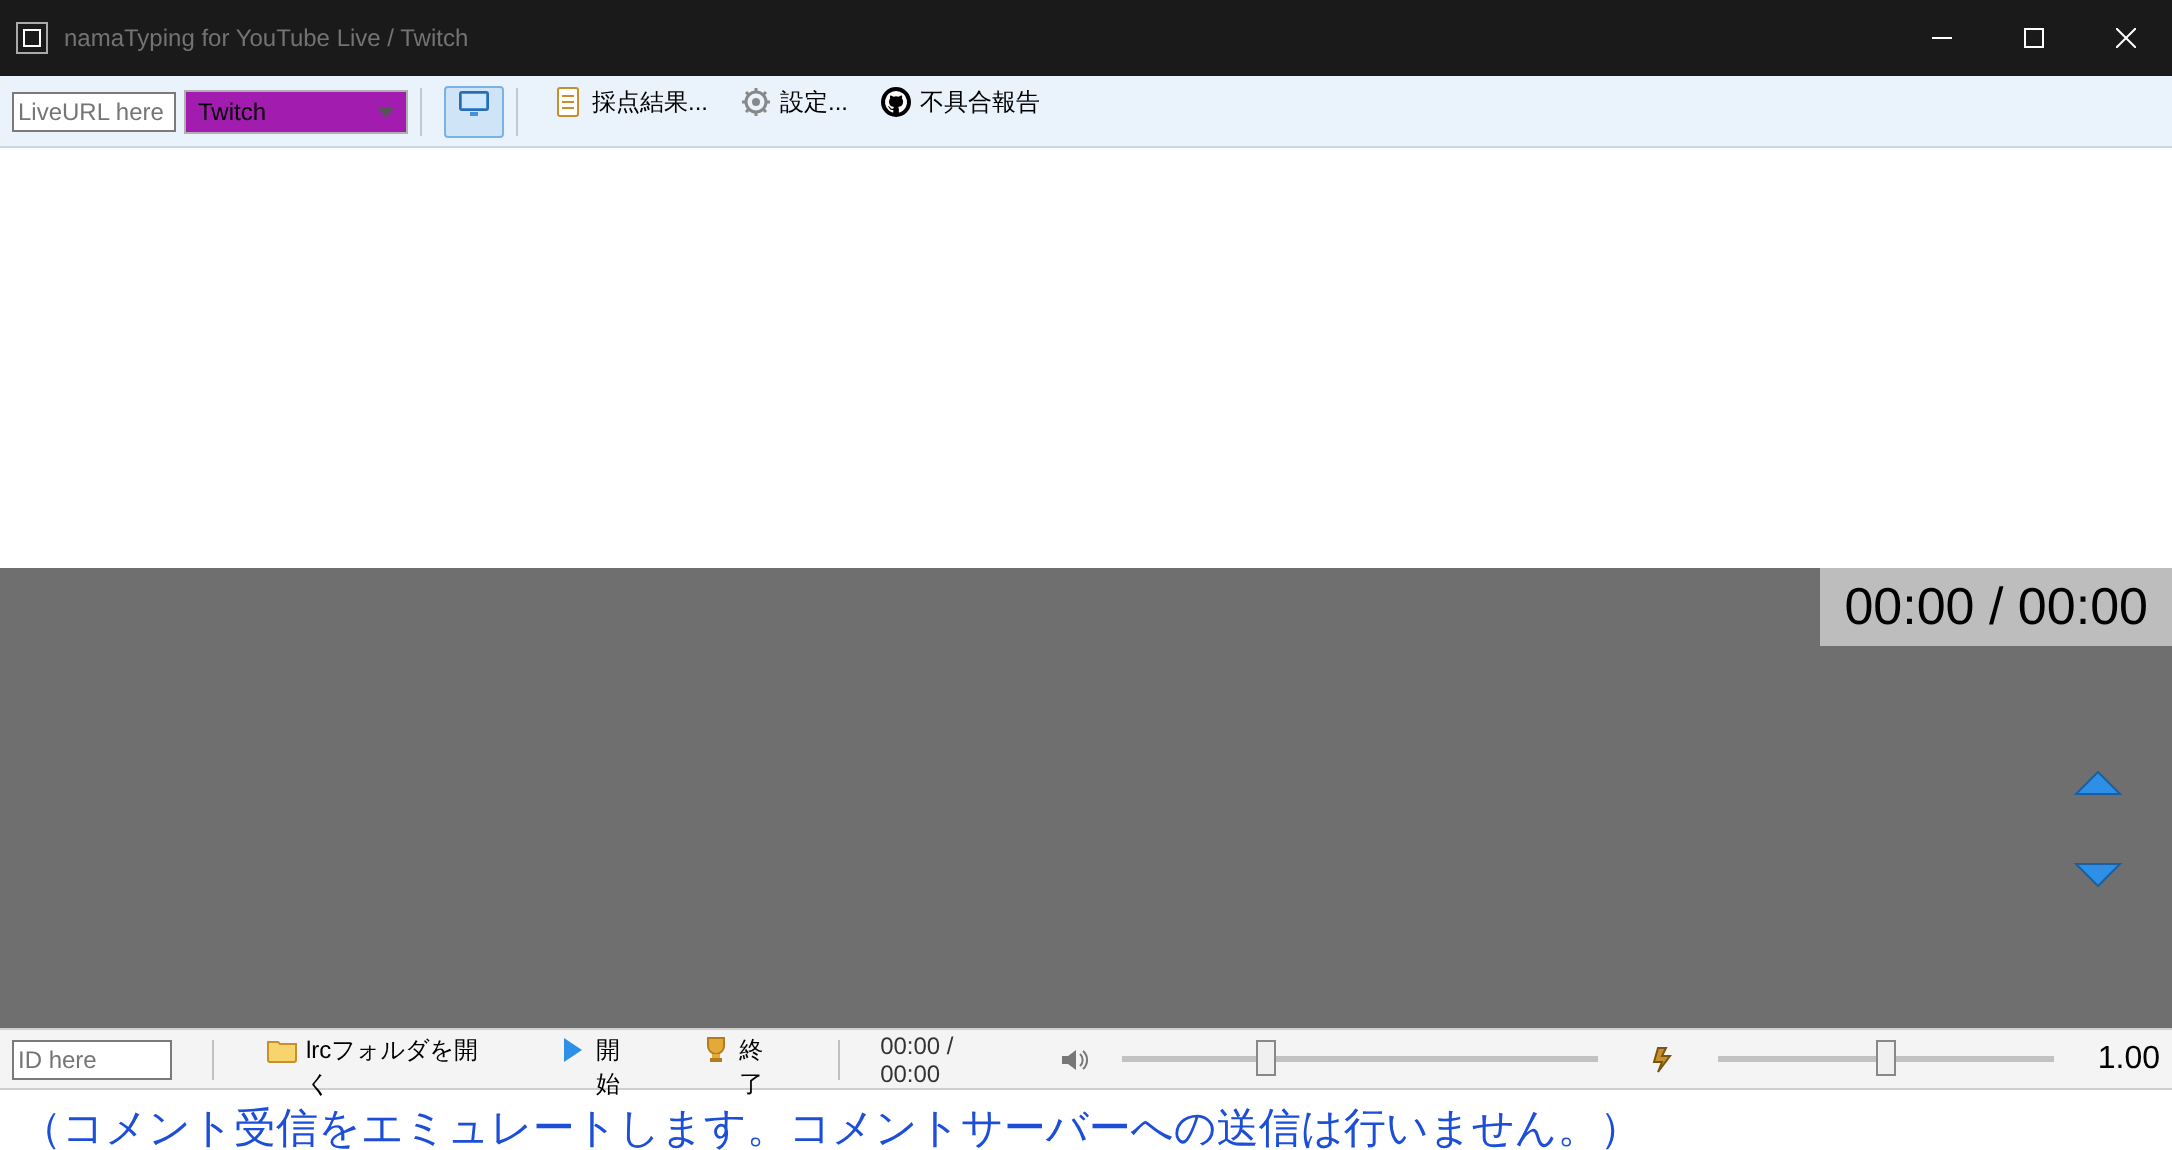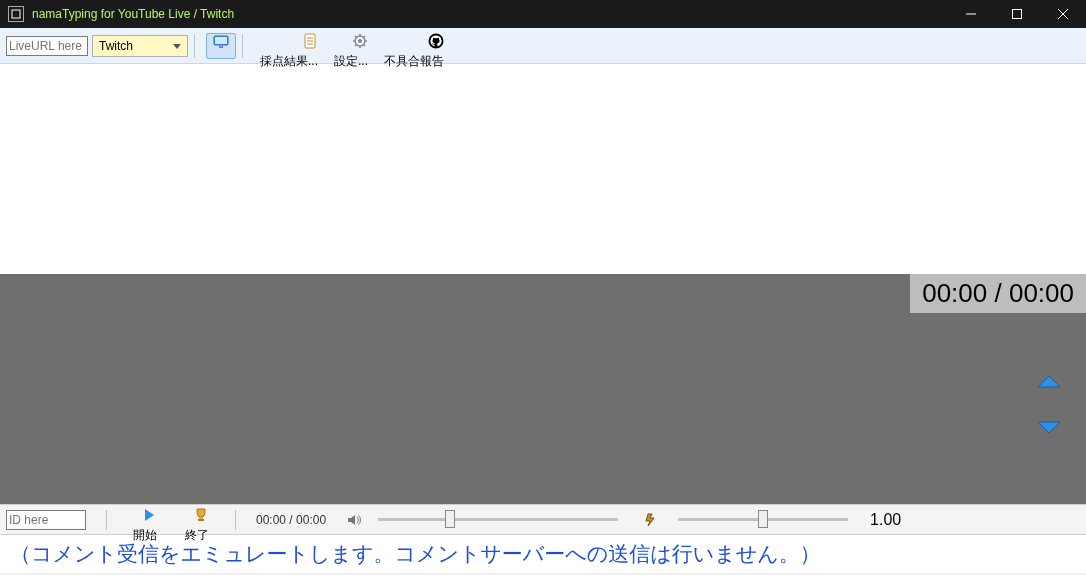--- a/index.html
+++ b/index.html
@@ -1,31 +1,31 @@
 <!DOCTYPE html>
 <html><head>
 <meta charset="utf-8">
 <style>
 * { margin: 0; padding: 0; box-sizing: border-box; }
 html, body { width: 1086px; height: 575px; font-family: "Yu Gothic UI", "Meiryo", sans-serif; font-size: 12px; overflow: hidden; background: #f0f0f0; }
 
 
-.titlebar { height: 28px; background: #1a1a1a; color: #bef264; display: flex; align-items: center; padding-left: 8px; }
+.titlebar { height: 38px; background: #1a1a1a; color: #737373; display: flex; align-items: center; padding-left: 8px; }
 .titlebar-icon { width: 16px; height: 16px; border: 1px solid #aaa; margin-right: 8px; display: flex; align-items: center; justify-content: center; font-size: 9px; }
 .titlebar-title { flex: 1; font-size: 12px; }
 .titlebar-buttons { display: flex; }
 .titlebar-btn { width: 46px; height: 30px; display: flex; align-items: center; justify-content: center; color: #fff; cursor: pointer; }
 
 
 .top-toolbar { height: 36px; background: #eaf3fb; border-bottom: 1px solid #cbd6e2; display: flex; align-items: center; padding: 0 6px; gap: 4px; }
 .url-input { height: 20px; width: 82px; border: 1px solid #7a7a7a; font-size: 12px; padding: 0 2px; color: #888; }
-.platform-select { height: 22px; width: 96px; border: 1px solid #b0b0b0; background: #fef9c3; position: relative; display: flex; align-items: center; padding: 0 6px; cursor: pointer; }
+.platform-select { height: 22px; width: 112px; border: 1px solid #b0b0b0; background: #a21caf; position: relative; display: flex; align-items: center; padding: 0 6px; cursor: pointer; }
 .platform-select::after { content: ""; position: absolute; right: 6px; top: 8px; border-left: 4px solid transparent; border-right: 4px solid transparent; border-top: 5px solid #555; }
 .toolbar-sep { width: 6px; height: 24px; border-left: 1px solid #c0c8d0; margin: 0 2px; }
-.toolbar-btn { height: 26px; display: flex; align-items: flex-end; gap: 4px; padding: 0 6px; cursor: pointer; border-radius: 2px; flex-direction: column; }
+.toolbar-btn { height: 26px; display: flex; align-items: flex-start; gap: 4px; padding: 0 6px; cursor: pointer; border-radius: 2px; }
 .toolbar-btn.active { background: #cfe4f7; border: 1px solid #7bb2e5; }
 .tb-icon { width: 16px; height: 16px; display: inline-block; }
 
 
 .white-area { height: 210px; background: #fff; }
 
 
 .gray-area { position: relative; height: 230px; background: #6f6f6f; }
 .timer-box { position: absolute; top: 0; right: 0; background: #bdbdbd; color: #000; font-size: 26px; padding: 4px 12px; font-family: Arial, sans-serif; }
 .arrow-btn { position: absolute; right: 24px; cursor: pointer; }
@@ -150,20 +150,28 @@
       </svg>
   </div>
 </div>
 
 <div class="bottom-toolbar">
   <input class="id-input" placeholder="ID here" style="">
   <div class="btb-sep"></div>
   <div class="toolbar-btn">
     <span class="tb-icon">
       <svg width="16" height="16" viewBox="0 0 16 16">
+          <path d="M1 4h5l1 1h8v8a1 1 0 0 1-1 1H2a1 1 0 0 1-1-1V4z" fill="#f7d46c" stroke="#c98f2b"></path>
+        </svg>
+    </span>
+    <span>lrcフォルダを開く</span>
+  </div>
+  <div class="toolbar-btn">
+    <span class="tb-icon">
+      <svg width="16" height="16" viewBox="0 0 16 16">
           <polygon points="4,2 13,8 4,14" fill="#2e8fe6"></polygon>
         </svg>
     </span>
     <span>開始</span>
   </div>
   <div class="toolbar-btn">
     <span class="tb-icon">
       <svg width="16" height="16" viewBox="0 0 16 16">
           <path d="M4 2h8v4a4 4 0 0 1-8 0V2z" fill="#e5a93a" stroke="#b37a1f"></path>
           <rect x="6" y="10" width="4" height="2" fill="#e5a93a"></rect>

